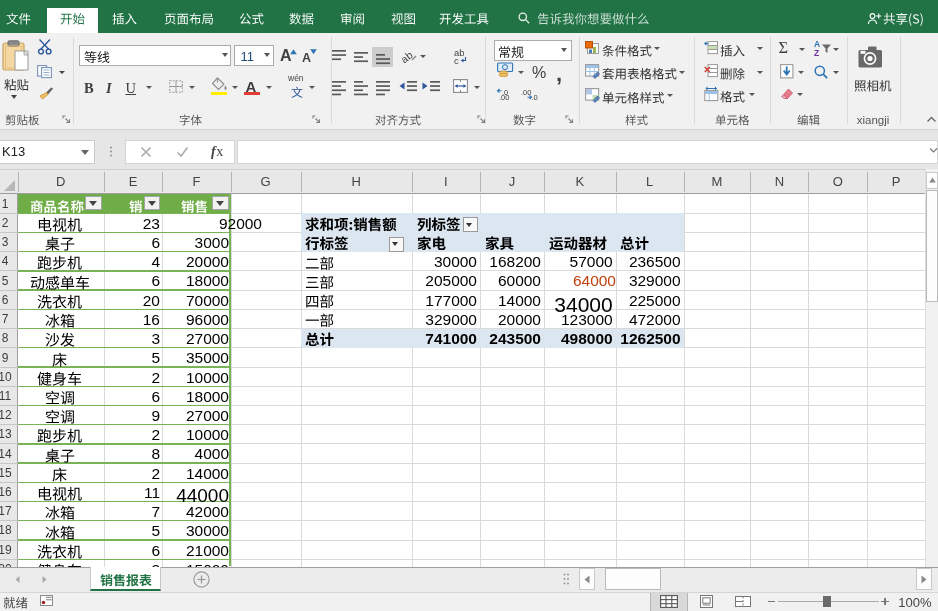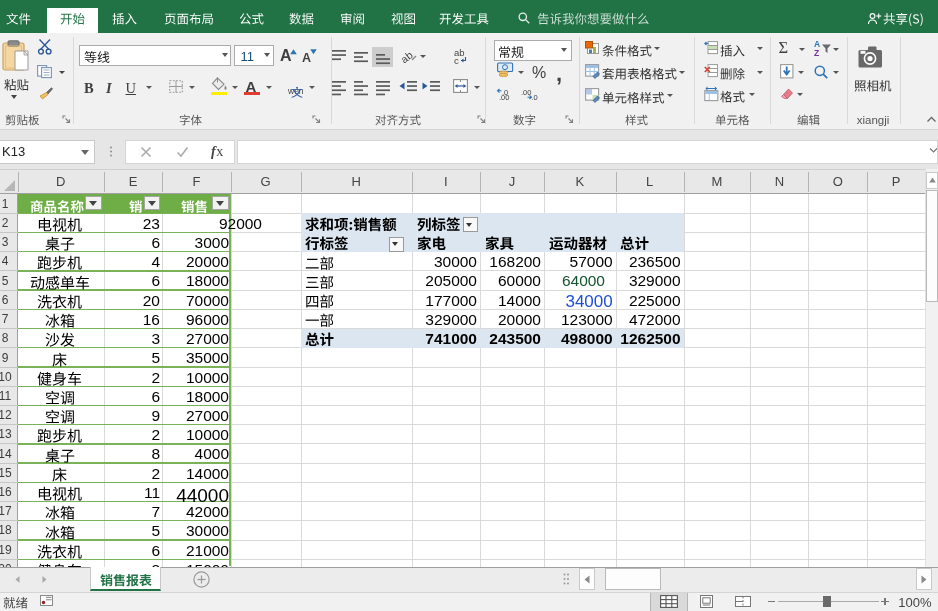--- a/index.html
+++ b/index.html
@@ -240,21 +240,21 @@
 <svg style="left:211px;top:77px" width="18" height="14" viewBox="0 0 18 14">
     <path d="M6.5 0.8 L13 7.3 L7.5 12.5 L1.5 6.5 Z" fill="#ececec" stroke="#8a8a8a" stroke-width="1.1"></path>
 <path d="M6.5 0.8 L6.5 5.5" stroke="#8a8a8a"></path>
     <path d="M14.5 8.5 q2.3 3.4 0 4.6 q-2.3-1.2 0-4.6" fill="#8a8a8a"></path>
   </svg>
 <div style="position:absolute;left:211px;top:91.6px;width:16px;height:3.8px;background:#ffee00"></div>
 <div style="position:absolute;left:232.0px;top:85.5px;width:0;height:0;border-left:3.0px solid transparent;border-right:3.0px solid transparent;border-top:3.5px solid #555"></div>
 <div class="t" style="left:245.5px;top:77.5px;font-size:15px;color:#3f3f3f;font-weight:700;">A</div>
 <div style="position:absolute;left:244.4px;top:91.6px;width:16px;height:3.8px;background:#e03c32"></div>
 <div style="position:absolute;left:266.0px;top:85.5px;width:0;height:0;border-left:3.0px solid transparent;border-right:3.0px solid transparent;border-top:3.5px solid #555"></div>
-<div class="t" style="left:288px;top:86px;font-size:8.5px;color:#444;">wén</div>
+<div class="t" style="left:288px;top:73px;font-size:8.5px;color:#444;">wén</div>
 <svg style="left:291.0px;top:82.6px" width="12.0" height="17.4" viewBox="0 0 12.00 17.40">
     <g transform="translate(0,13.92) scale(0.01200,-0.01200)" fill="#2b579a">
       <use href="#g46587" x="0"></use>
     </g>
   </svg>
 <div style="position:absolute;left:309.0px;top:85.5px;width:0;height:0;border-left:3.0px solid transparent;border-right:3.0px solid transparent;border-top:3.5px solid #555"></div>
 <svg style="left:332.4px;top:49.5px" width="15" height="11" viewBox="0 0 15 11">
     <rect x="0" y="0.0" width="14" height="1.7" fill="#5a5a5a"></rect>
     <rect x="0" y="4.2" width="14" height="1.7" fill="#5a5a5a"></rect>
     <rect x="0" y="8.4" width="9" height="1.7" fill="#5a5a5a"></rect>
@@ -869,31 +869,31 @@
 <div class="t" style="right:325.29999999999995px;top:253.2px;font-size:15.5px;color:#000;">57000</div>
 <div class="t" style="right:257.4px;top:253.2px;font-size:15.5px;color:#000;">236500</div>
 <svg style="left:305.0px;top:270.7px" width="29.0" height="21.0" viewBox="0 0 29.00 21.02">
     <g transform="translate(0,16.82) scale(0.01450,-0.01450)" fill="#000">
       <use href="#g44e09" x="0"></use>
       <use href="#g490e8" x="1000"></use>
     </g>
   </svg>
 <div class="t" style="right:461px;top:272.4px;font-size:15.5px;color:#000;">205000</div>
 <div class="t" style="right:397px;top:272.4px;font-size:15.5px;color:#000;">60000</div>
-<div class="t" style="right:333px;top:272.4px;font-size:15.5px;color:#14532d;text-align:center;">64000</div>
+<div class="t" style="right:322px;top:272.4px;font-size:15.5px;color:#c2410c;text-align:center;">64000</div>
 <div class="t" style="right:257.4px;top:272.4px;font-size:15.5px;color:#000;">329000</div>
 <svg style="left:305.0px;top:289.9px" width="29.0" height="21.0" viewBox="0 0 29.00 21.02">
     <g transform="translate(0,16.82) scale(0.01450,-0.01450)" fill="#000">
       <use href="#g456db" x="0"></use>
       <use href="#g490e8" x="1000"></use>
     </g>
   </svg>
 <div class="t" style="right:461px;top:291.6px;font-size:15.5px;color:#000;">177000</div>
 <div class="t" style="right:397px;top:291.6px;font-size:15.5px;color:#000;">14000</div>
-<div class="t" style="right:325.29999999999995px;top:291.6px;font-size:17px;color:#1d4ed8;text-align:center;">34000</div>
+<div class="t" style="right:325.29999999999995px;top:291.6px;font-size:21px;color:#000000;text-align:center;">34000</div>
 <div class="t" style="right:257.4px;top:291.6px;font-size:15.5px;color:#000;">225000</div>
 <svg style="left:305.0px;top:309.2px" width="29.0" height="21.0" viewBox="0 0 29.00 21.02">
     <g transform="translate(0,16.82) scale(0.01450,-0.01450)" fill="#000">
       <use href="#g44e00" x="0"></use>
       <use href="#g490e8" x="1000"></use>
     </g>
   </svg>
 <div class="t" style="right:461px;top:310.8px;font-size:15.5px;color:#000;">329000</div>
 <div class="t" style="right:397px;top:310.8px;font-size:15.5px;color:#000;">20000</div>
 <div class="t" style="right:325.29999999999995px;top:310.8px;font-size:15.5px;color:#000;">123000</div>

